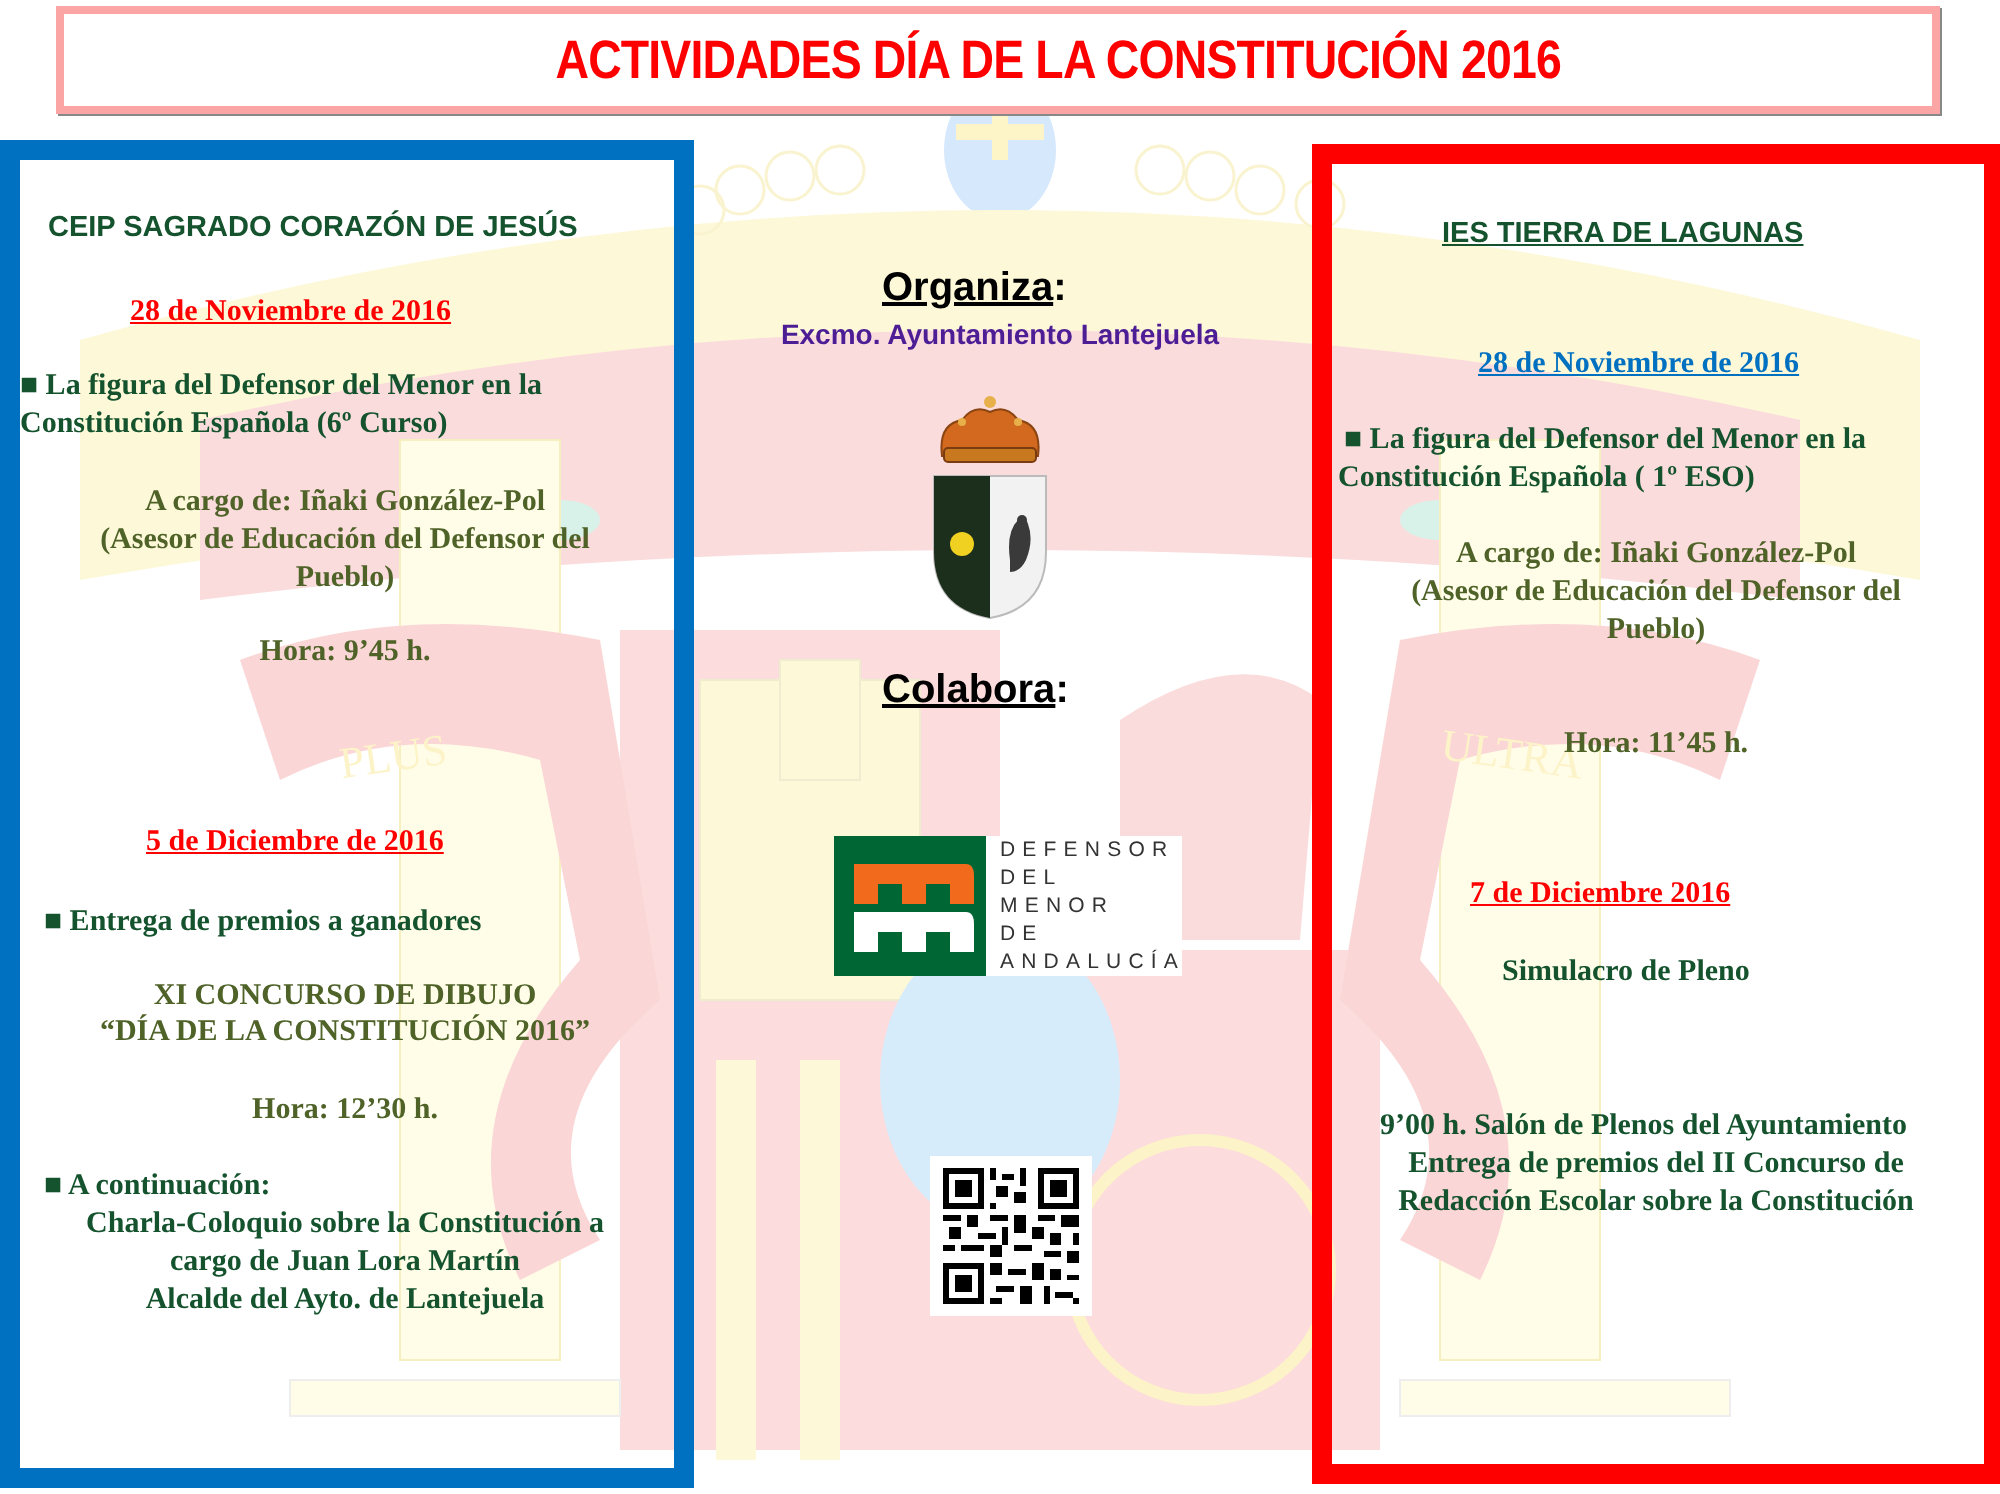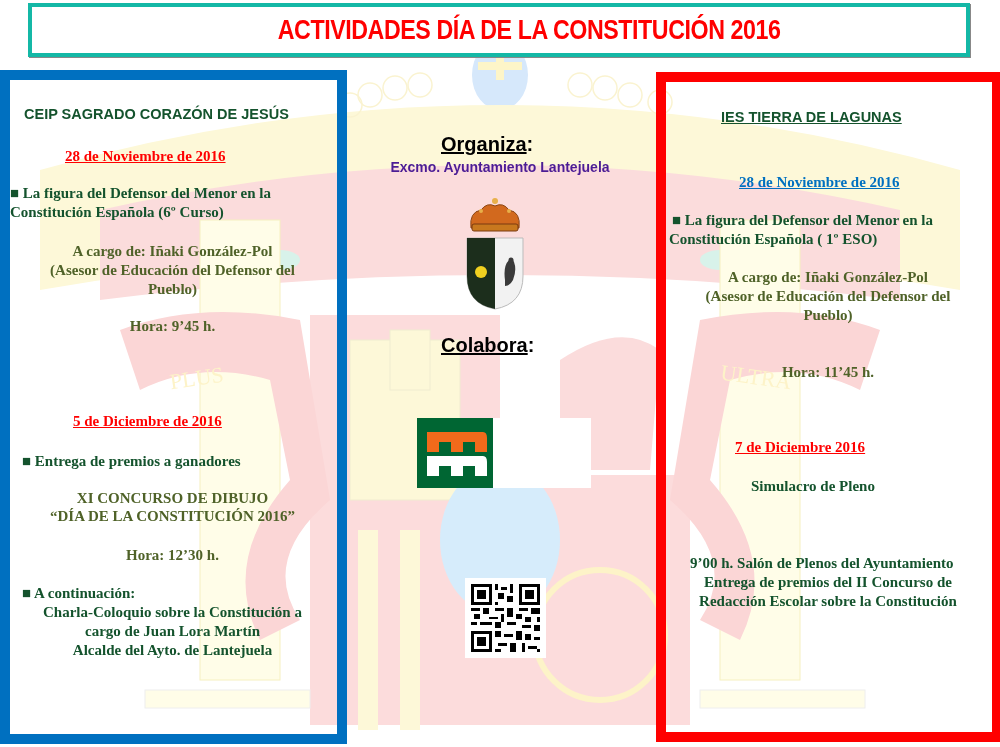--- a/index.html
+++ b/index.html
@@ -7,21 +7,21 @@
     width: 1000px; height: 747px; position: relative; overflow: hidden;
     background: #ffffff;
     font-family: "Liberation Serif", serif;
   }
   
   .bg { position: absolute; left: 0; top: 0; width: 1000px; height: 747px; z-index: 0; }
 
   
   .header {
     position: absolute; left: 28px; top: 3px; width: 934px; height: 46px;
-    border: 4px solid #14b8a6; background: #fff; z-index: 2;
+    border: 4px solid #fca5a5; background: #fff; z-index: 2;
     box-shadow: 1px 1px 0 #888;
   }
   .header-title {
     position: absolute; left: 0; right: 0; top: 8px; text-align: center;
     padding-left: 70px;
     font-family: "Liberation Sans", sans-serif; font-weight: bold;
     font-size: 27px; color: #ff0000; letter-spacing: -0.5px;
     transform: scaleX(0.86); transform-origin: center;
   }
 
@@ -152,20 +152,25 @@
 </svg>
 
 <div class="center-heading" style="left:441px;top:334px;"><span class="u">Colabora</span>:</div>
 
 <div class="dm-logo">
   <div class="dm-mark">
     <svg width="76" height="70" viewBox="0 0 76 70">
       <path d="M10 14 L66 14 Q70 14 70 20 L70 34 L58 34 L58 24 L46 24 L46 34 L34 34 L34 24 L22 24 L22 34 L10 34 Z" fill="#f26a1b"></path>
       <path d="M10 38 L66 38 Q70 38 70 44 L70 58 L58 58 L58 48 L46 48 L46 58 L34 58 L34 48 L22 48 L22 58 L10 58 Z" fill="#ffffff"></path>
     </svg>
+  </div>
+  <div class="dm-text">
+    <span>DEFENSOR</span>
+    <span>DEL MENOR</span>
+    <span>DE ANDALUCÍA</span>
   </div>
 </div>
 
 <div class="qr">
   <svg width="81" height="80" viewBox="0 0 27 27" shape-rendering="crispEdges">
     <rect width="27" height="27" fill="#fff"></rect>
     <g fill="#000">
       <rect x="2" y="2" width="7" height="7"></rect>
         <rect x="3" y="3" width="5" height="5" fill="#fff"></rect>
         <rect x="4" y="4" width="3" height="3"></rect>

